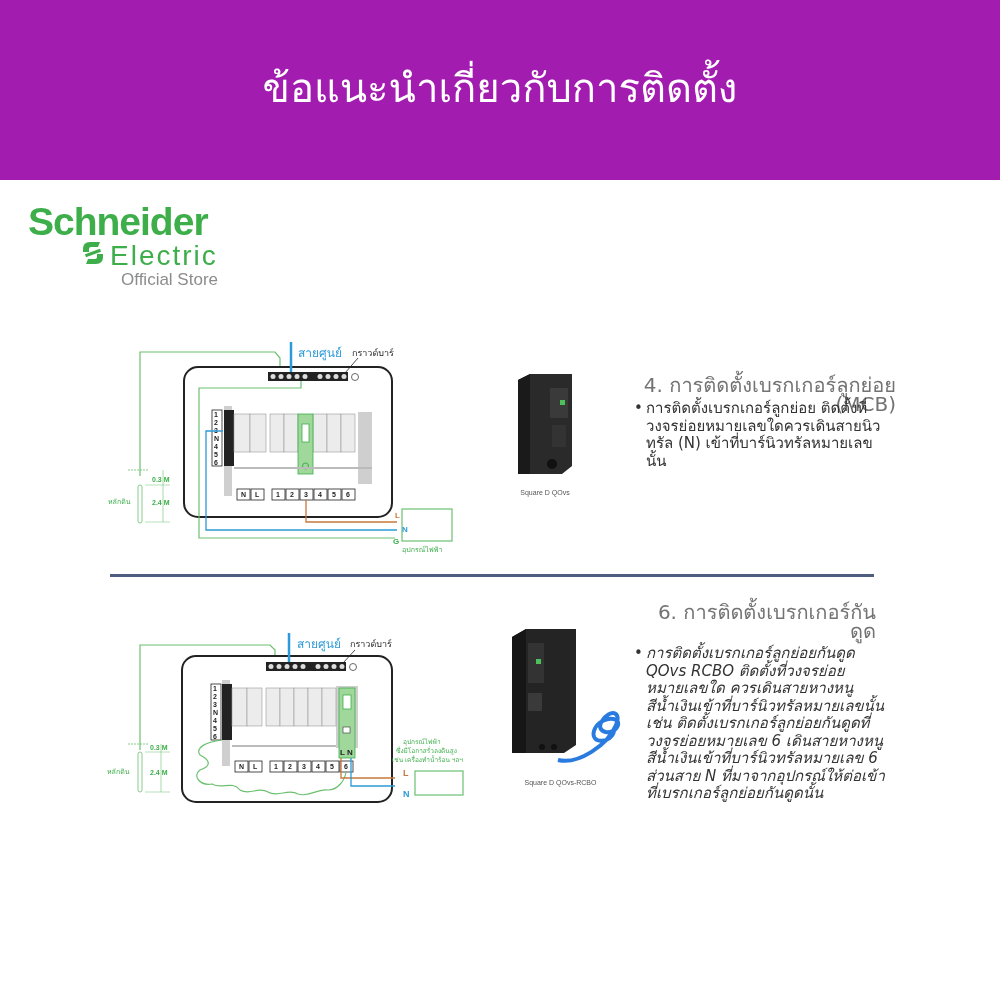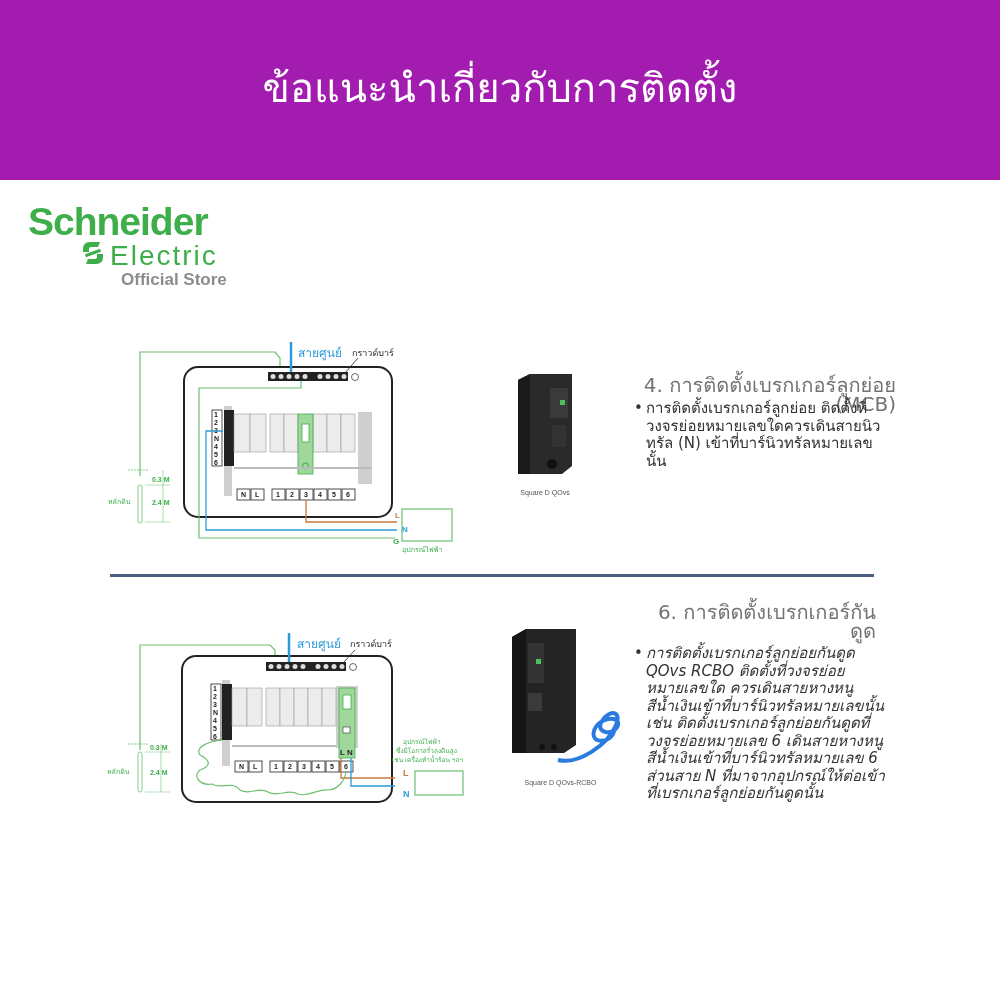--- a/index.html
+++ b/index.html
@@ -4,21 +4,21 @@
 <style>
   html, body { margin:0; padding:0; }
   body { width:1000px; height:1000px; background:#ffffff; position:relative; overflow:hidden; font-family:"Liberation Sans", sans-serif; }
   .banner { position:absolute; left:0; top:0; width:1000px; height:180px; background:#a21caf; }
   .banner-title { position:absolute; left:0; top:56px; width:1000px; text-align:center; color:#ffffff; font-size:40px; font-family:"DejaVu Sans", sans-serif; letter-spacing:0px; }
   .logo { position:absolute; left:28px; top:200px; width:240px; height:95px; }
   .logo-schneider { position:absolute; left:0; top:0; font-size:39px; font-weight:bold; color:#3dae4a; letter-spacing:-1px; font-family:"Liberation Sans", sans-serif; }
   .logo-electric-row { position:absolute; left:52px; top:40px; height:28px; display:flex; }
   .logo-icon { width:26px; height:26px; margin-right:4px; }
   .logo-electric { font-size:28px; color:#3dae4a; letter-spacing:2px; font-family:"Liberation Sans", sans-serif; }
-  .logo-store { position:absolute; left:93px; top:70px; font-size:17px; font-weight:bold; color:#8c8c8c; font-family:"Liberation Sans", sans-serif; }
+  .logo-store { position:absolute; left:93px; top:70px; font-size:17px; font-weight:normal; color:#8c8c8c; font-family:"Liberation Sans", sans-serif; }
   .diagram { position:absolute; }
   .product { position:absolute; text-align:center; }
   .caption { font-size:7px; color:#555; font-family:"Liberation Sans", sans-serif; }
   .section-title { position:absolute; color:#737373; font-size:20px; line-height:19px; font-family:"DejaVu Sans", sans-serif;text-align:right; }
   .section-body { position:absolute; color:#333333; font-size:15px; line-height:17.5px; font-family:"DejaVu Sans", sans-serif; padding-left:12px; }
   .section-body::before { content:"•"; position:absolute; left:0; top:0; }
   .divider { position:absolute; left:110px; top:574px; width:764px; height:3px; background:#4e5d80; }
   svg text { font-family:"Liberation Sans", sans-serif; }
 </style>
 </head>

